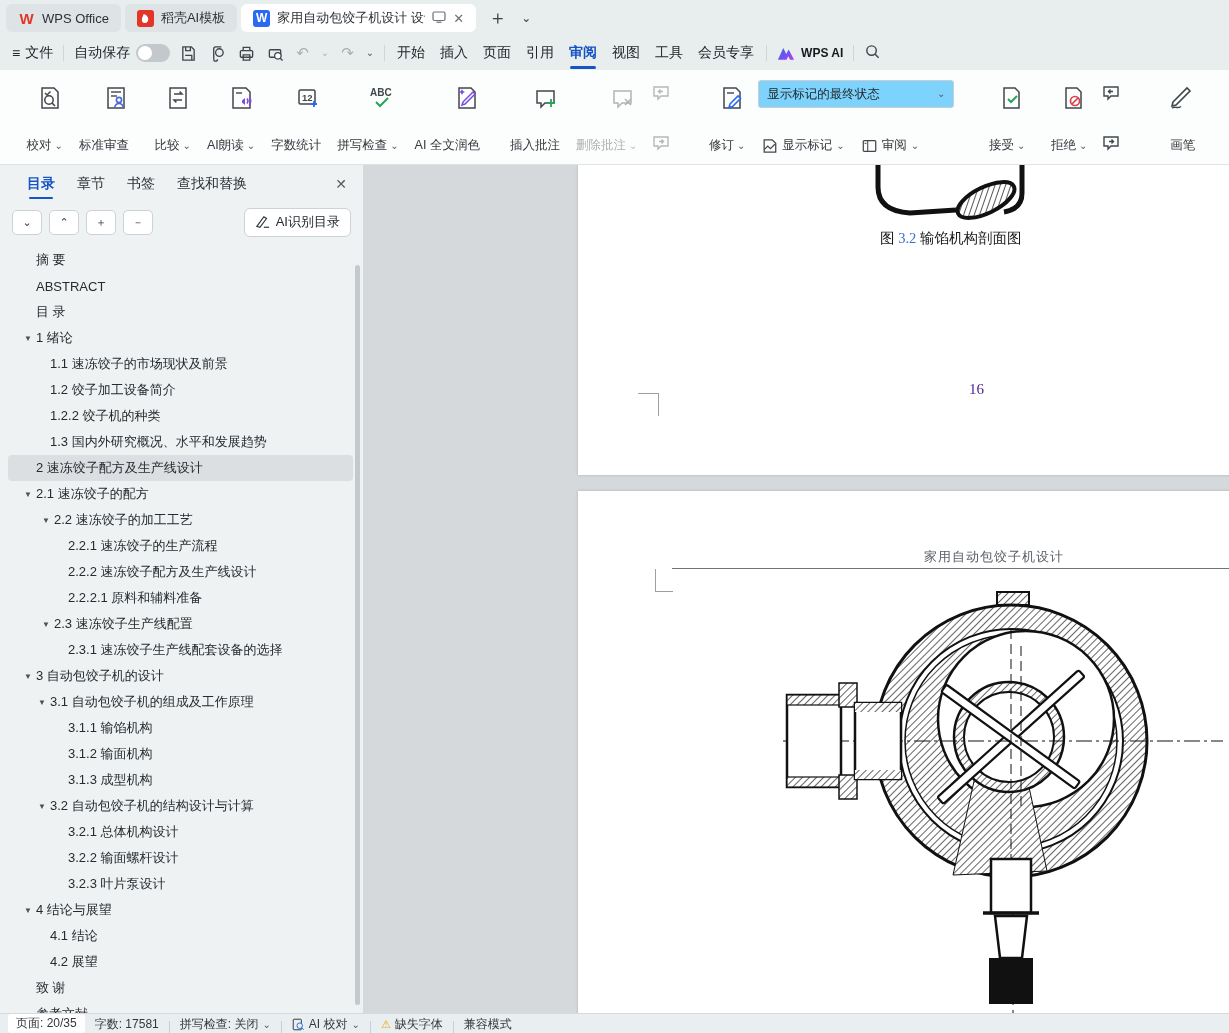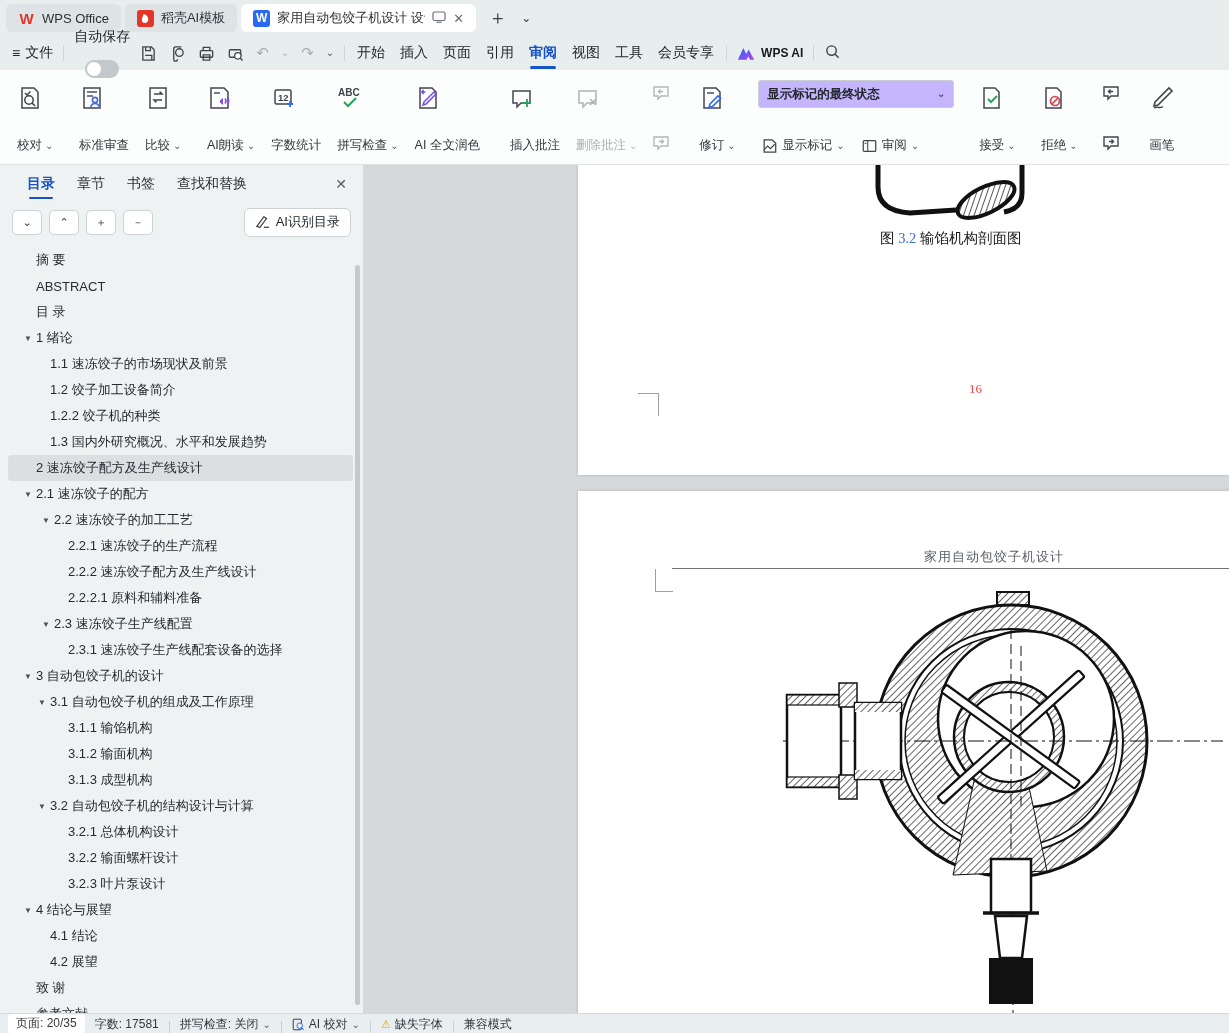--- a/index.html
+++ b/index.html
@@ -19,49 +19,49 @@
   .logo-docer{background:#e33528;color:#fff;}
   .logo-doc{background:#2a6af2;color:#fff;}
   .tico{color:#697077;font-size:13px;cursor:pointer;}
   .tabplus{font-size:19px;color:#3c4247;padding:0 8px;}
   .tabchev{font-size:12px;color:#3c4247;padding:0 2px;}
 
   
   .menubar{height:34px;display:flex;align-items:center;padding:0 12px;gap:10px;font-size:14px;flex:none;}
   .mb-file{display:flex;align-items:center;gap:5px;color:#23282d;}
   .mb-sep{width:1px;height:16px;background:#cfd5d8;}
-  .autosave{display:flex;align-items:center;gap:14px;color:#23282d;flex-direction:column;}
+  .autosave{display:flex;align-items:center;gap:6px;color:#23282d;}
   .toggle{width:34px;height:18px;border-radius:9px;background:#c2c8cc;position:relative;}
   .toggle .knob{position:absolute;left:2px;top:2px;width:14px;height:14px;border-radius:50%;background:#fff;}
   .qicons{display:flex;align-items:center;gap:12px;color:#3f454b;}
   .qicons svg{display:block;}
   .dis{opacity:.38;}
   .menus{display:flex;align-items:flex-start;gap:11px;margin-left:0;}
   .menu-item{position:relative;color:#23282d;padding:6px 2px;cursor:pointer;}
   .menu-item.active{color:#1653c6;font-weight:bold;}
   .menu-item.active::after{content:"";position:absolute;left:50%;transform:translateX(-50%);
       bottom:-1px;width:26px;height:3px;border-radius:2px;background:#1653c6;}
   .wpsai{display:flex;align-items:center;gap:6px;font-weight:bold;font-size:12px;color:#17191c;}
   .chev{font-size:10px;color:#565c62;line-height:1;}
 
   
   .ribbon{height:84px;background:#fcfdfd;border-bottom:1px solid #dfe3e5;display:flex;
           align-items:stretch;padding:6px 4px 4px 6px;gap:2px;flex:none;}
   .rgroup{display:flex;align-items:stretch;gap:2px;padding:0 4px;}
   .rdiv{width:1px;background:#e4e8ea;margin:6px 2px;}
-  .rbtn{display:flex;flex-direction:column;align-items:flex-start;justify-content:space-between;
+  .rbtn{display:flex;flex-direction:column;align-items:flex-end;justify-content:space-between;
         padding:7px 7px 6px;border-radius:6px;min-width:46px;cursor:pointer;}
   .rbtn .ric{height:30px;display:flex;align-items:center;justify-content:center;}
   .rlb{font-size:12.5px;color:#33383d;white-space:nowrap;display:flex;align-items:center;gap:3px;}
   .rbtn.disabled{opacity:.4;pointer-events:none;}
   .rcol{display:flex;flex-direction:column;justify-content:space-between;padding:4px 2px;}
   .navbtn{width:26px;height:26px;border-radius:5px;display:flex;align-items:center;justify-content:center;color:#4a5056;}
   .rev-col{display:flex;flex-direction:column;justify-content:space-between;padding:4px 2px 4px 4px;}
-  .combo{width:178px;height:26px;border:1px solid #c8ced2;border-radius:3px;background:#c4b5fd;
-         display:flex;align-items:center;justify-content:space-between;padding:0 8px;font-size:12.5px;color:#23282d;font-weight:bold;}
+  .combo{width:178px;height:26px;border:1px solid #c8ced2;border-radius:3px;background:#7dd3fc;
+         display:flex;align-items:center;justify-content:space-between;padding:0 8px;font-size:12.5px;color:#23282d;}
   .smallrow{display:flex;gap:10px;align-items:center;}
   .sbtn{display:flex;align-items:center;gap:4px;font-size:12.5px;color:#33383d;cursor:pointer;padding:2px 3px;border-radius:4px;}
   .expander{position:relative;}
 
   
   .main{flex:1;display:flex;min-height:0;position:relative;}
   
   .sidebar{width:363px;flex:none;background:#eef2f3;position:relative;display:flex;flex-direction:column;}
   .side-tabs{height:38px;display:flex;align-items:center;gap:22px;padding:0 16px;font-size:14px;flex:none;margin-left:11px;}
   .side-tab{position:relative;color:#2c3136;padding:8px 0;cursor:pointer;}
@@ -85,21 +85,21 @@
   .side-scroll{position:absolute;right:3px;top:100px;bottom:8px;width:5px;border-radius:3px;background:#c3c9cc;}
 
   
   .docarea{flex:1;background:#d5d9db;position:relative;overflow:hidden;}
   .page{position:absolute;left:215px;width:700px;background:#ffffff;box-shadow:0 0 3px rgba(0,0,0,.18);}
   .page1{top:0;height:310px;}
   .page2{top:326px;height:720px;}
   .serif{font-family:"Liberation Serif",serif;}
   .figcap{position:absolute;font-size:14.5px;color:#17191c;white-space:nowrap;}
   .figno{color:#3c6fd0;}
-  .pageno{position:absolute;font-size:13px;color:#ef4444;}
+  .pageno{position:absolute;font-size:15px;color:#4c1d95;}
   .cornermark1{position:absolute;width:20px;height:22px;border-top:1px solid #9aa0a4;border-right:1px solid #9aa0a4;}
   .cornermark2{position:absolute;width:17px;height:22px;border-left:1px solid #9aa0a4;border-bottom:1px solid #9aa0a4;}
   .hdrtext{position:absolute;font-size:13px;color:#5a6066;letter-spacing:1px;white-space:nowrap;}
   .hdrrule{position:absolute;height:0;border-top:1.5px solid #6e747a;}
 
   
   .statusbar{height:19px;background:#e9eef0;border-top:1px solid #d4dadd;display:flex;align-items:flex-end;
              padding:0 8px;font-size:12px;color:#33383c;gap:10px;flex:none;z-index:5;}
   .st-pill{background:#fff;border-radius:3px;padding:1px 8px;}
   .st-sep{width:1px;height:12px;background:#c9ced1;}

